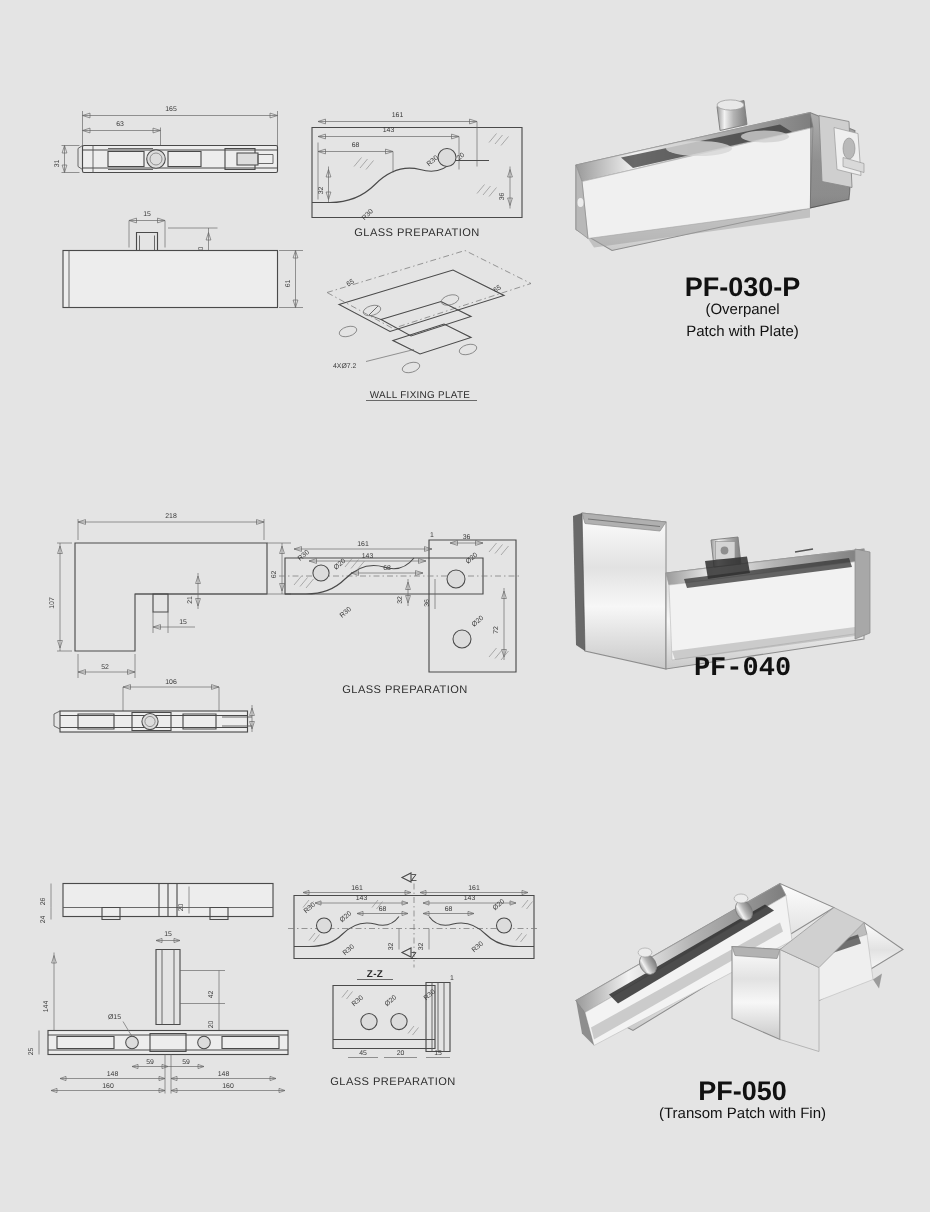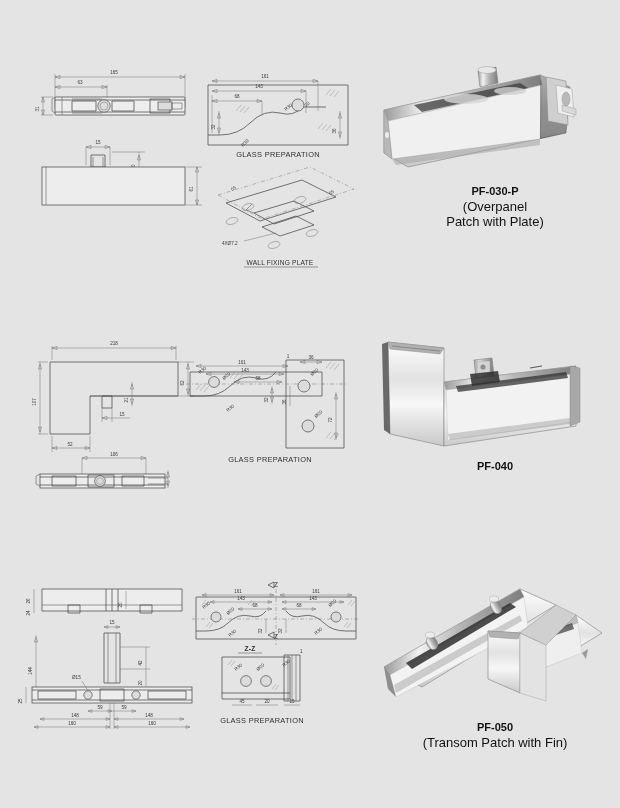--- a/index.html
+++ b/index.html
@@ -31,22 +31,22 @@
   .fillg{fill:#dcdcdc;stroke:#4a4a4a;stroke-width:.7;}
   .hatch{stroke:#8a8a8a;stroke-width:.45;}
   text.d{font-family:"Liberation Sans",sans-serif;font-size:4.6px;fill:#3a3a3a;}
   text.cap{font-family:"Liberation Sans",sans-serif;font-size:7.4px;fill:#2e2e2e;letter-spacing:.3px;}
   text.cap2{font-family:"Liberation Sans",sans-serif;font-size:6.6px;fill:#2e2e2e;letter-spacing:.2px;}
 
   .prod-label{
     position:absolute;left:0;width:250px;text-align:center;
     color:#111;
   }
-  .prod-code{font-size:11px;font-weight:bold;line-height:16px;}
-  .prod-desc{font-size:13px;line-height:15px;}
+  .prod-code{font-size:18px;font-weight:bold;line-height:16px;}
+  .prod-desc{font-size:10px;line-height:15px;}
 
   .photo{position:absolute;}
 </style>
 </head>
 <body>
 
 <div class="page">
 
   <div class="section" id="sec-1">
 
@@ -412,21 +412,21 @@
         <path d="M104 30 L122 28 L124 46 L106 48 Z" fill="url(#steelB)" stroke="#7d7d7d" stroke-width=".6"></path>
         <rect x="107" y="31" width="13" height="12" fill="#d4d4d4" stroke="#8d8d8d" stroke-width=".4"></rect>
         <circle cx="113" cy="37" r="2.6" fill="#8e8e8e"></circle>
         <path d="M100 44 L128 41 L130 52 L102 56 Z" fill="#2f2f2f" opacity=".85"></path>
 
         <path d="M200 36 L210 38 L210 92 L200 96 Z" fill="#a8a8a8" stroke="#8b8b8b" stroke-width=".5"></path>
 
         <path d="M22 16 L70 21" stroke="#6e6e6e" stroke-width=".6" fill="none"></path>
         <path d="M160 38 L172 36" stroke="#555" stroke-width="1" fill="none"></path>
       </svg>
-      <div class="prod-label" style="top:128px;">
+      <div class="prod-label" style="top:108px;font-family:Liberation Mono, monospace;">
         <div class="prod-code">PF-040</div>
       </div>
     </div>
   </div>
 
   <div class="section" id="sec-3">
 
     <div class="drawings">
       <svg class="cad" width="370" height="215" viewBox="0 0 370 215">
 

